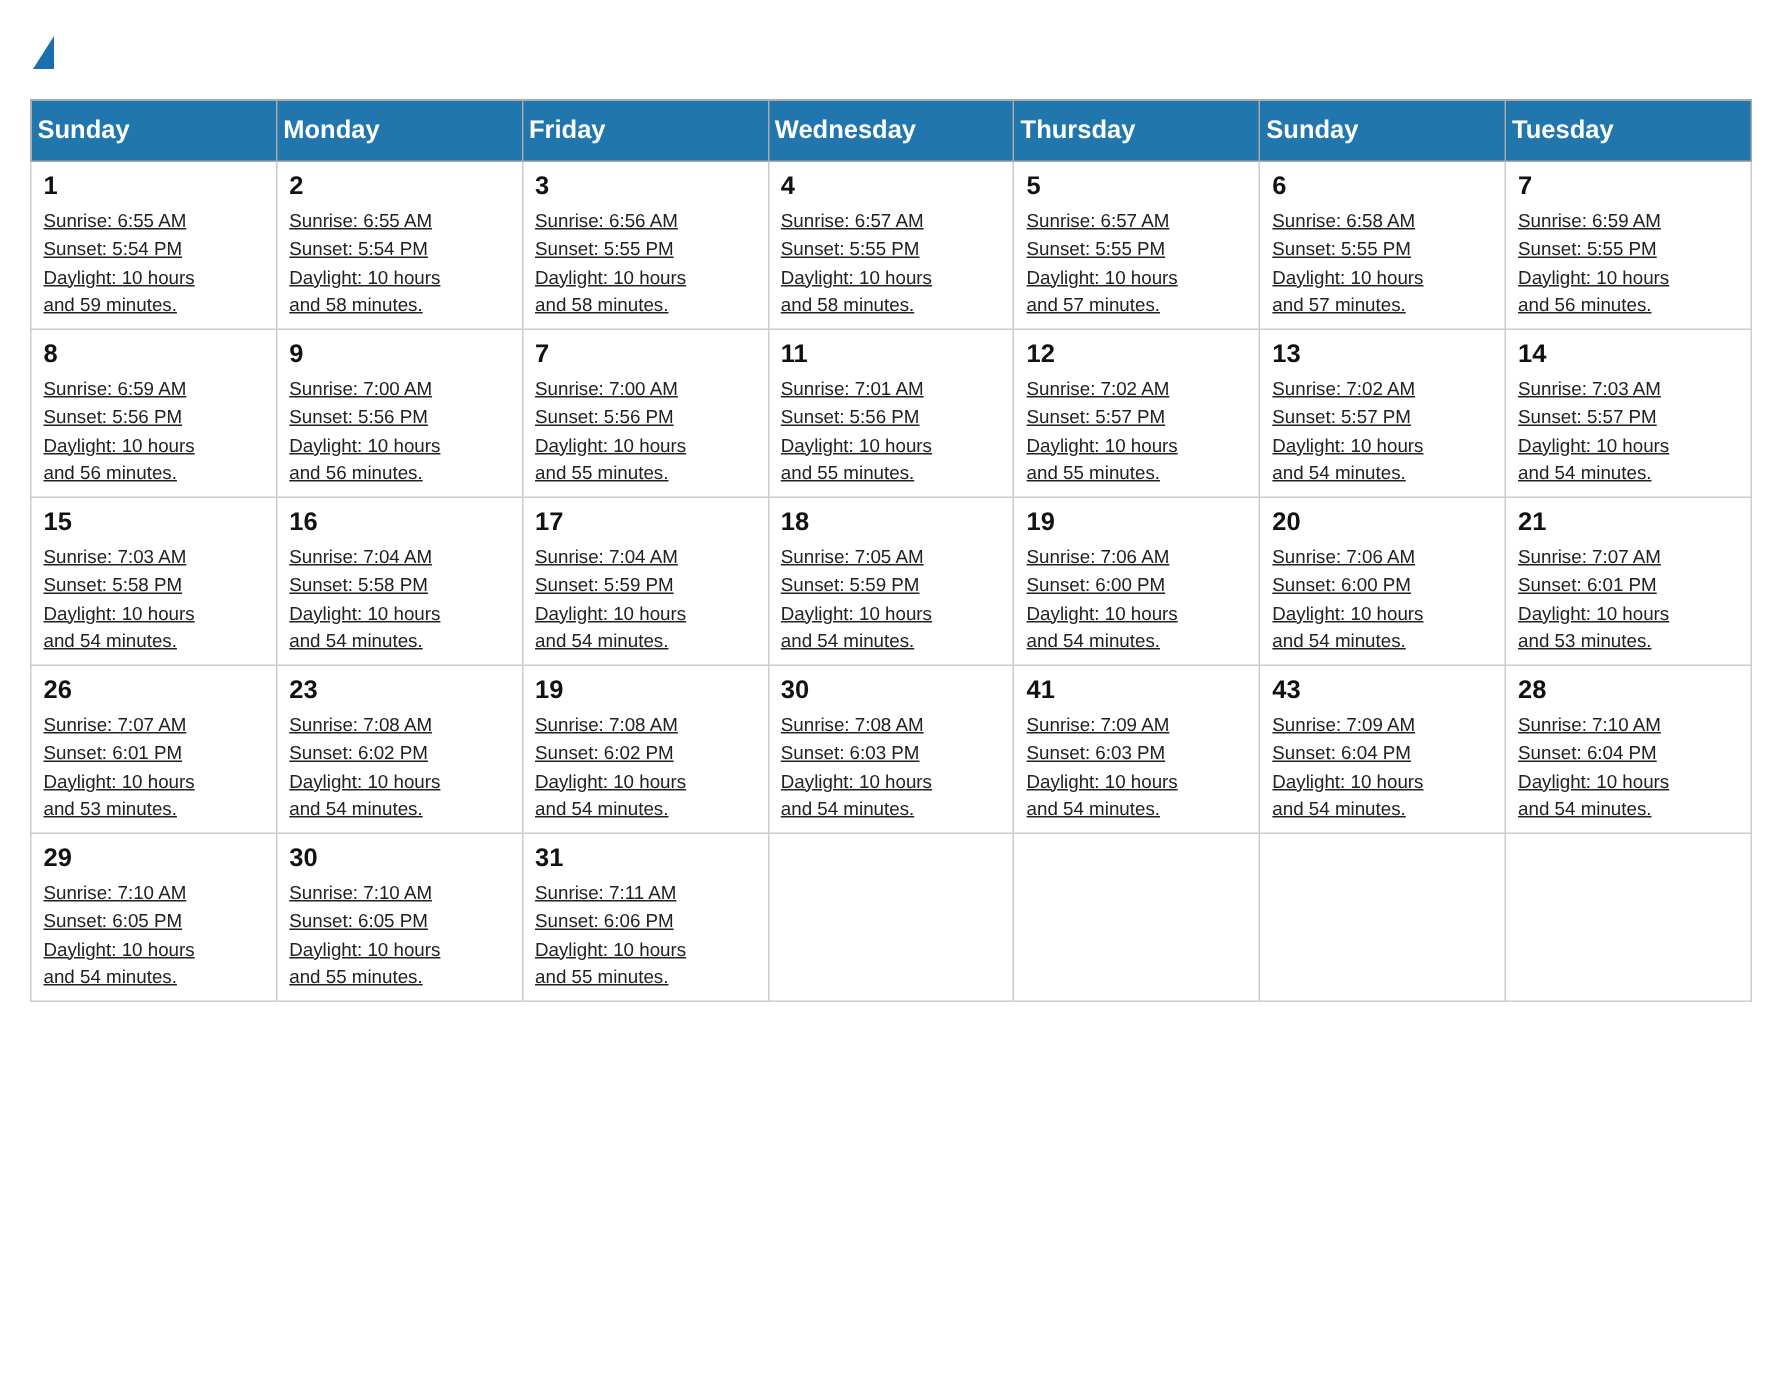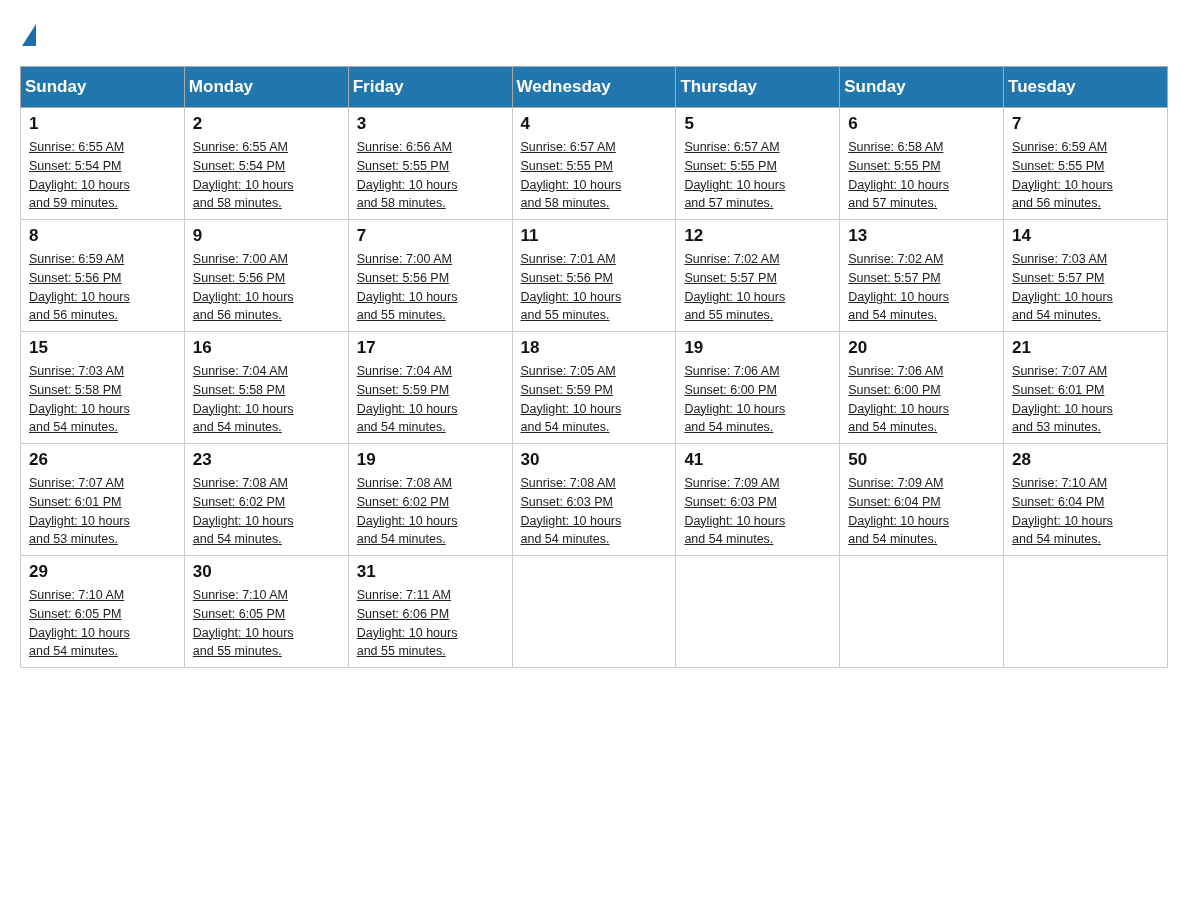--- a/index.html
+++ b/index.html
@@ -235,21 +235,21 @@
         </td>
         <td>
           <div class="day-number">30</div>
           <div class="day-info">Sunrise: 7:08 AM<br>Sunset: 6:03 PM<br>Daylight: 10 hours<br>and 54 minutes.</div>
         </td>
         <td>
           <div class="day-number">41</div>
           <div class="day-info">Sunrise: 7:09 AM<br>Sunset: 6:03 PM<br>Daylight: 10 hours<br>and 54 minutes.</div>
         </td>
         <td>
-          <div class="day-number">50</div>
+          <div class="day-number">43</div>
           <div class="day-info">Sunrise: 7:09 AM<br>Sunset: 6:04 PM<br>Daylight: 10 hours<br>and 54 minutes.</div>
         </td>
         <td>
           <div class="day-number">28</div>
           <div class="day-info">Sunrise: 7:10 AM<br>Sunset: 6:04 PM<br>Daylight: 10 hours<br>and 54 minutes.</div>
         </td>
       </tr>
       <tr>
         <td>
           <div class="day-number">29</div>

